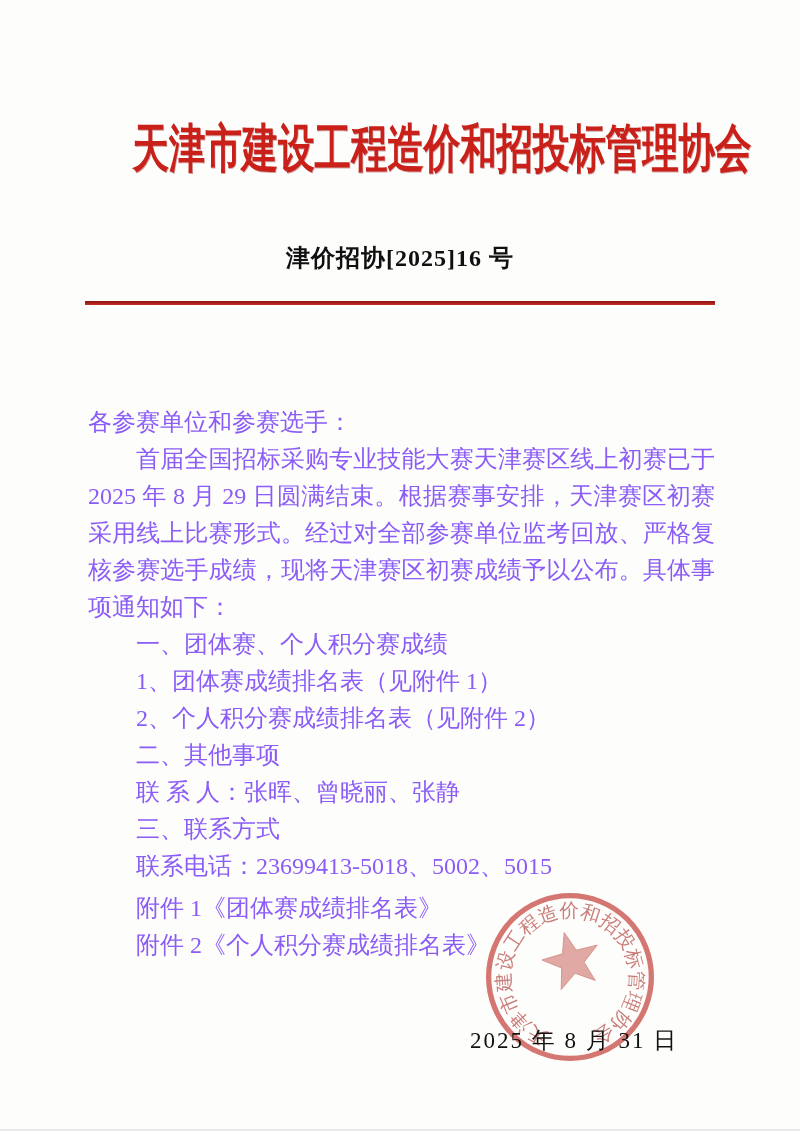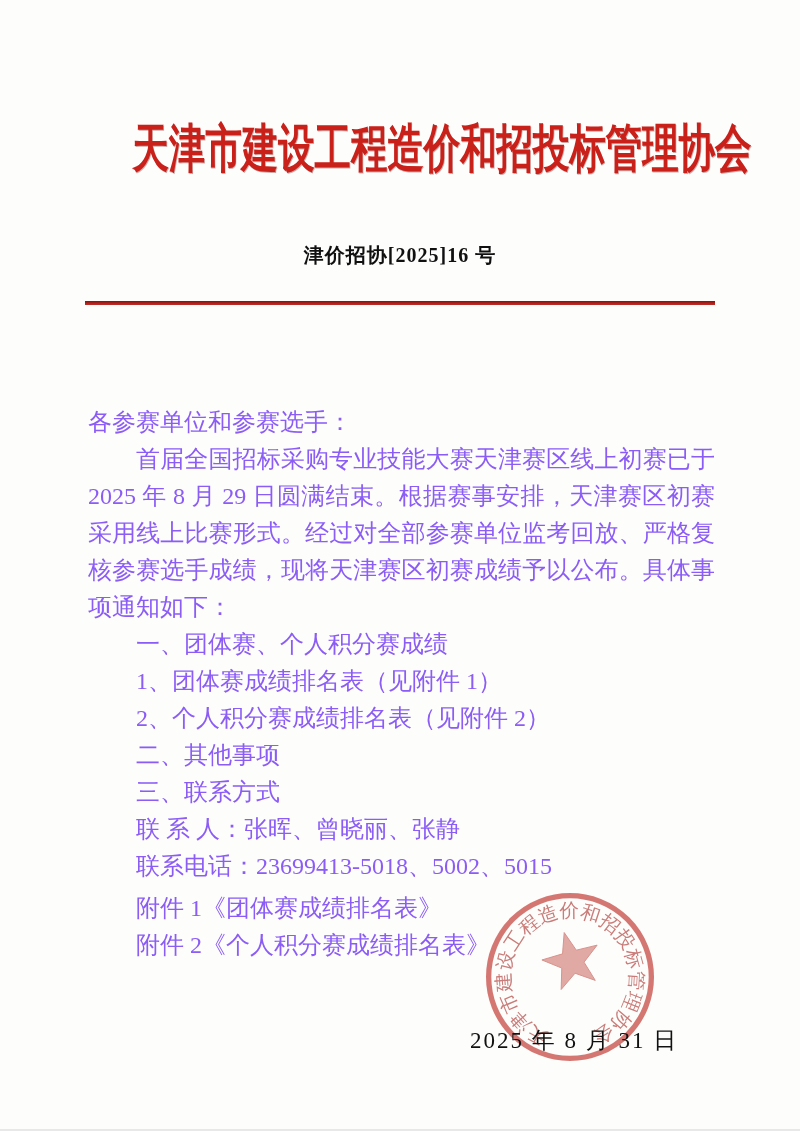--- a/index.html
+++ b/index.html
@@ -19,21 +19,21 @@
   }
   .org-header .org-name{
     display:inline-block;
     font-size:52px;font-weight:bold;white-space:nowrap;
     color:#c9201a;
     text-shadow:1px 1px 0 rgba(120,10,5,.35);
     transform:scaleX(.70);transform-origin:center;
   }
   .doc-number{
     position:absolute;top:242px;left:0;width:100%;
-    text-align:center;font-size:20px;font-weight:bold;
+    text-align:center;font-size:24px;font-weight:bold;
     letter-spacing:1px;color:#101010;
   }
   .red-rule{
     position:absolute;left:85px;top:301px;width:630px;height:4px;
     background:linear-gradient(to bottom,#8f0f0c,#c0312a);
   }
   .notice-title{
     position:absolute;top:322px;left:0;width:100%;margin:0;
     text-align:center;font-size:30px;font-weight:bold;
     line-height:41px;letter-spacing:1px;color:#000;
@@ -76,22 +76,22 @@
   <main class="doc-body">
     <p>各参赛单位和参赛选手：</p>
     <p class="indent justify">首届全国招标采购专业技能大赛天津赛区线上初赛已于 2025 年 8 月 29 日圆满结束。根据赛事安排，天津赛区初赛采用线上比赛形式。经过对全部参赛单位监考回放、严格复核参赛选手成绩，现将天津赛区初赛成绩予以公布。具体事项通知如下：</p>
 
     <p class="indent sec-head">一、团体赛、个人积分赛成绩</p>
     <p class="indent">1、团体赛成绩排名表（见附件 1）</p>
     <p class="indent">2、个人积分赛成绩排名表（见附件 2）</p>
 
     <p class="indent sec-head">二、其他事项</p>
 
+    <p class="indent">联 系 人：张晖、曾晓丽、张静</p>
     <p class="indent sec-head">三、联系方式</p>
-    <p class="indent">联 系 人：张晖、曾晓丽、张静</p>
     <p class="indent">联系电话：23699413-5018、5002、5015</p>
 
     <div class="att-gap"></div>
     <p class="indent">附件 1《团体赛成绩排名表》</p>
     <p class="indent">附件 2《个人积分赛成绩排名表》</p>
   </main>
 
   <svg class="seal" viewBox="-95 -95 190 190" xmlns="http://www.w3.org/2000/svg">
     <circle cx="0" cy="0" r="84" fill="none" stroke="#cc5a53" stroke-width="5.5" opacity="0.88"></circle>
     <polygon points="-6,-45.9 -7.7,-23.9 -29,-17.6 -8.5,-9.2 -9.1,12.9 5.2,-3.9 26.1,3.5 14.5,-15.3 28,-32.9 6.5,-27.7" fill="#d88c85" stroke="#c96a62" stroke-width="1" opacity="0.8"></polygon>

